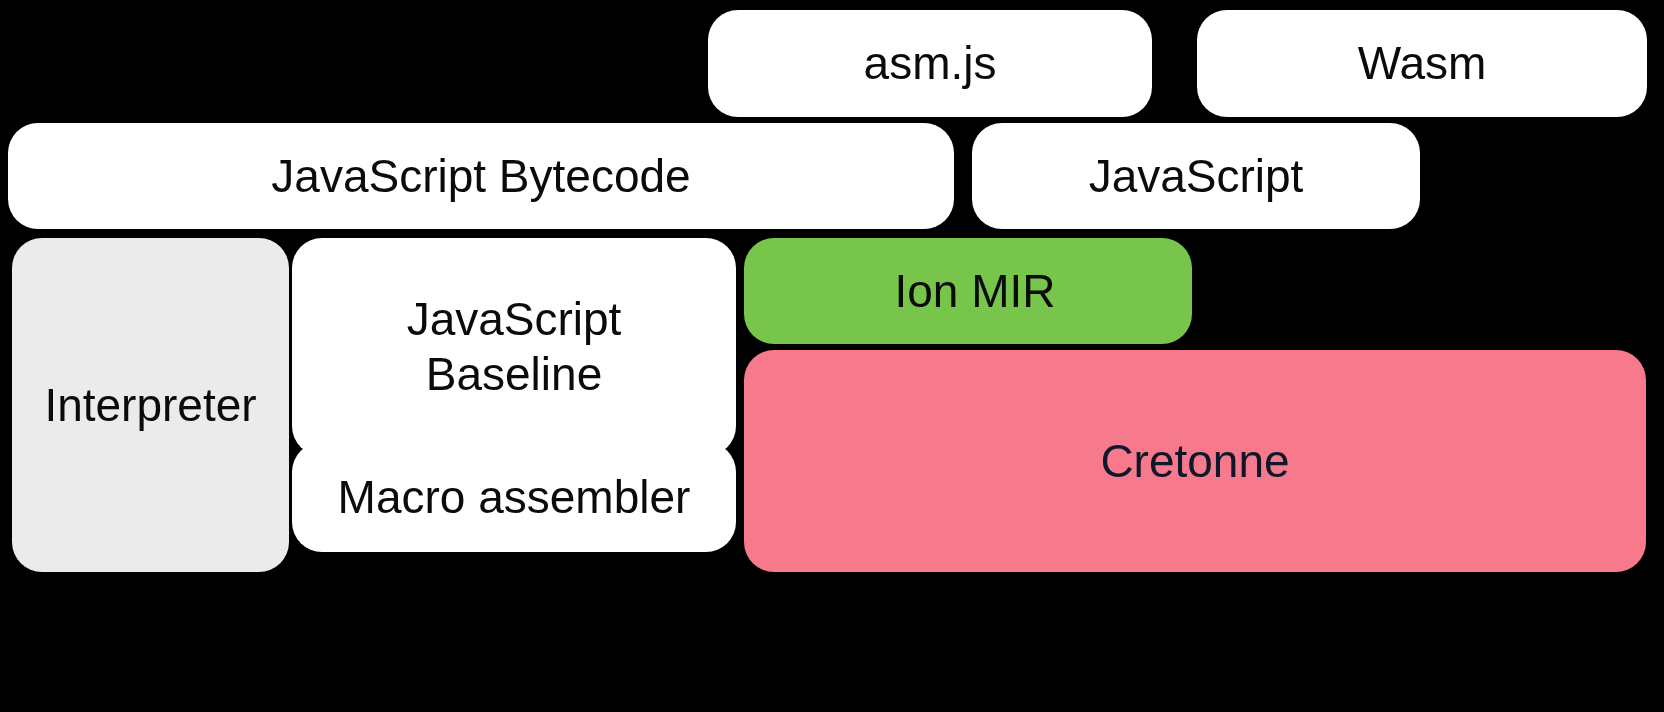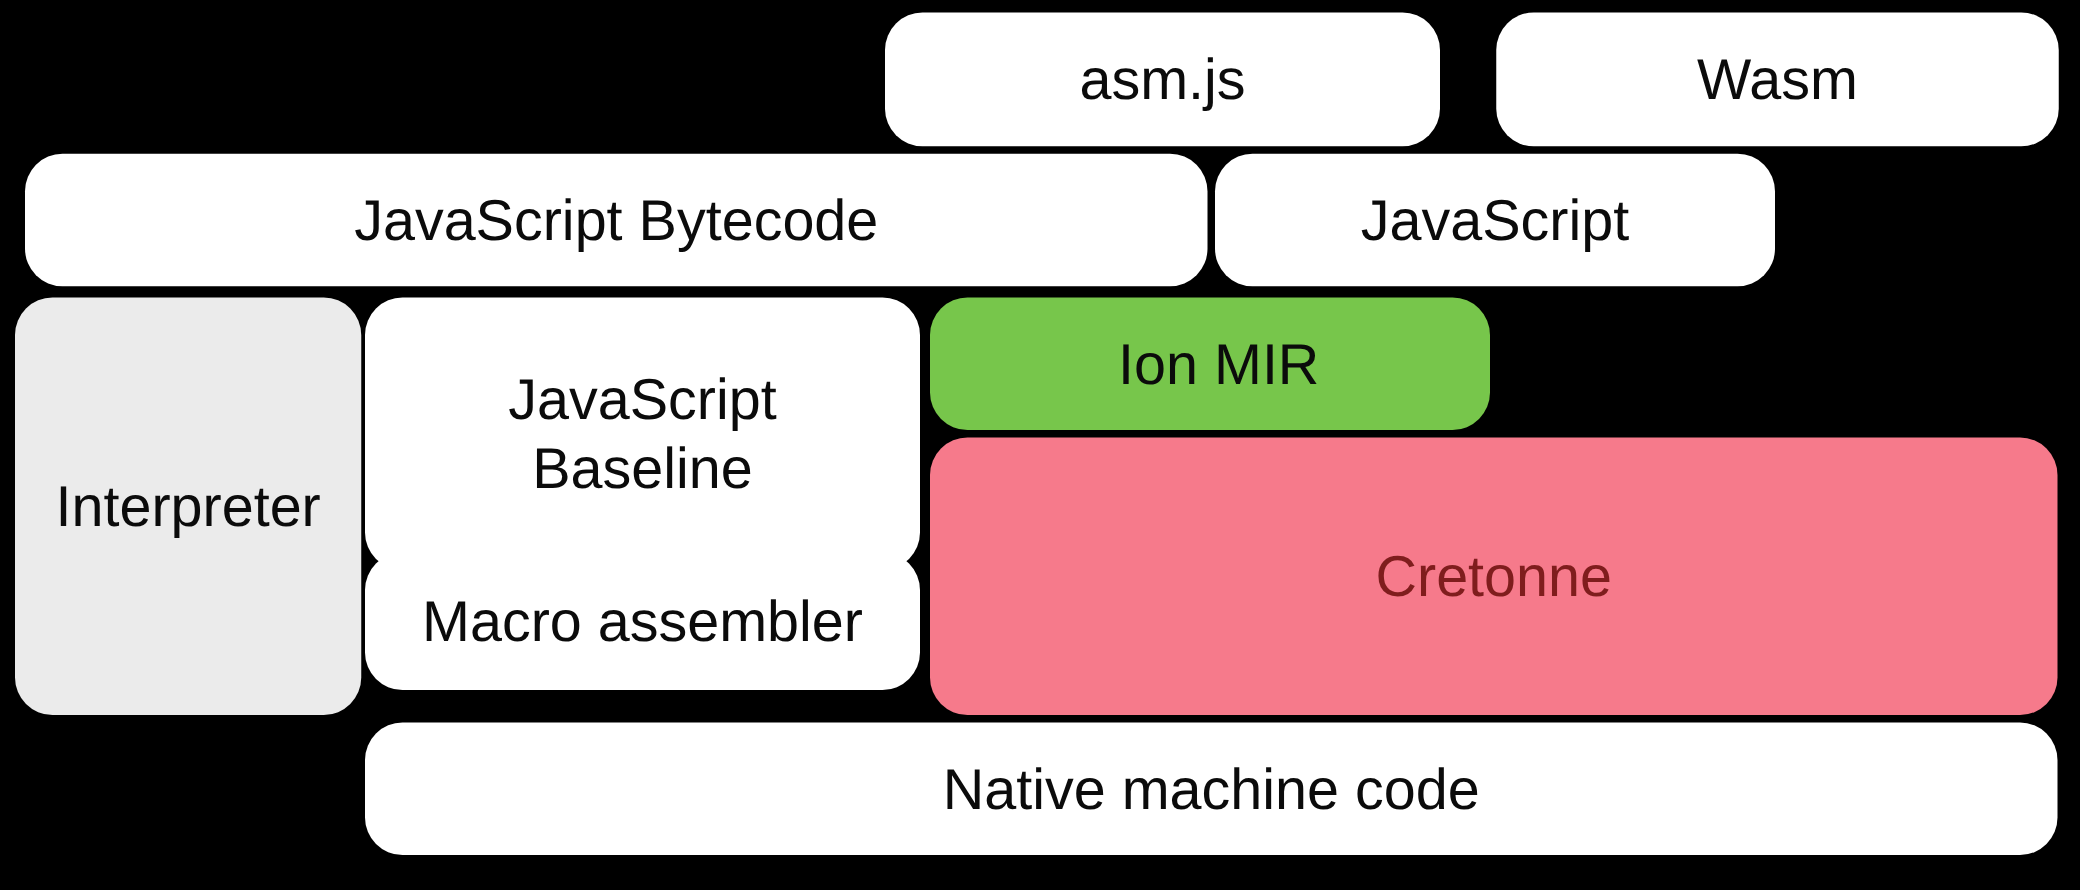--- a/index.html
+++ b/index.html
@@ -28,21 +28,21 @@
     line-height: 55px;
     box-sizing: border-box;
   }
   .node .label {
     display: block;
   }
   
   .n-javascript   { left: 16px;   top: 10px;  width: 717px;  height: 107px; }
   .n-asmjs        { left: 708px;  top: 10px;  width: 444px;  height: 107px; }
   .n-wasm         { left: 1197px; top: 10px;  width: 450px;  height: 107px; }
-  .n-bytecode     { left: 20px;   top: 123px; width: 946px;  height: 106px; }
+  .n-bytecode     { left: 8px;   top: 123px; width: 946px;  height: 106px; }
   .n-baldrmonkey  { left: 972px;  top: 123px; width: 448px;  height: 106px; }
   .n-interpreter  { left: 12px;   top: 238px; width: 277px;  height: 334px; }
   .n-baseline     { left: 292px;  top: 238px; width: 444px;  height: 218px; }
   .n-baseline .label { max-width: 280px; }
   .n-ionmir       { left: 744px;  top: 238px; width: 448px;  height: 106px; padding-left: 14px; }
   .n-cretonne     { left: 744px;  top: 350px; width: 902px;  height: 222px; }
   .n-macro        { left: 292px;  top: 442px; width: 444px;  height: 110px; }
   .n-native       { left: 292px;  top: 578px; width: 1354px; height: 106px; }
 </style>
 </head>
@@ -73,24 +73,21 @@
 
   <div class="node n-baseline" style="background-color: rgb(255, 255, 255);">
     <span class="label" style="color: rgb(11, 11, 11);">JavaScript Baseline</span>
   </div>
 
   <div class="node n-ionmir" style="background-color: rgb(119, 198, 75);">
     <span class="label" style="color: rgb(11, 11, 11);">Ion MIR</span>
   </div>
 
   <div class="node n-cretonne" style="background-color: rgb(246, 122, 139);">
-    <span class="label" style="color: #7f1d1d;">Cretonne</span>
+    <span class="label" style="color: #0f172a;">Cretonne</span>
   </div>
 
   <div class="node n-macro" style="background-color: rgb(255, 255, 255);">
     <span class="label" style="color: rgb(11, 11, 11);">Macro assembler</span>
   </div>
 
-  <div class="node n-native" style="background-color: rgb(255, 255, 255);">
-    <span class="label" style="color: rgb(11, 11, 11);">Native machine code</span>
-  </div>
 
 </div>
 
 </body></html>

